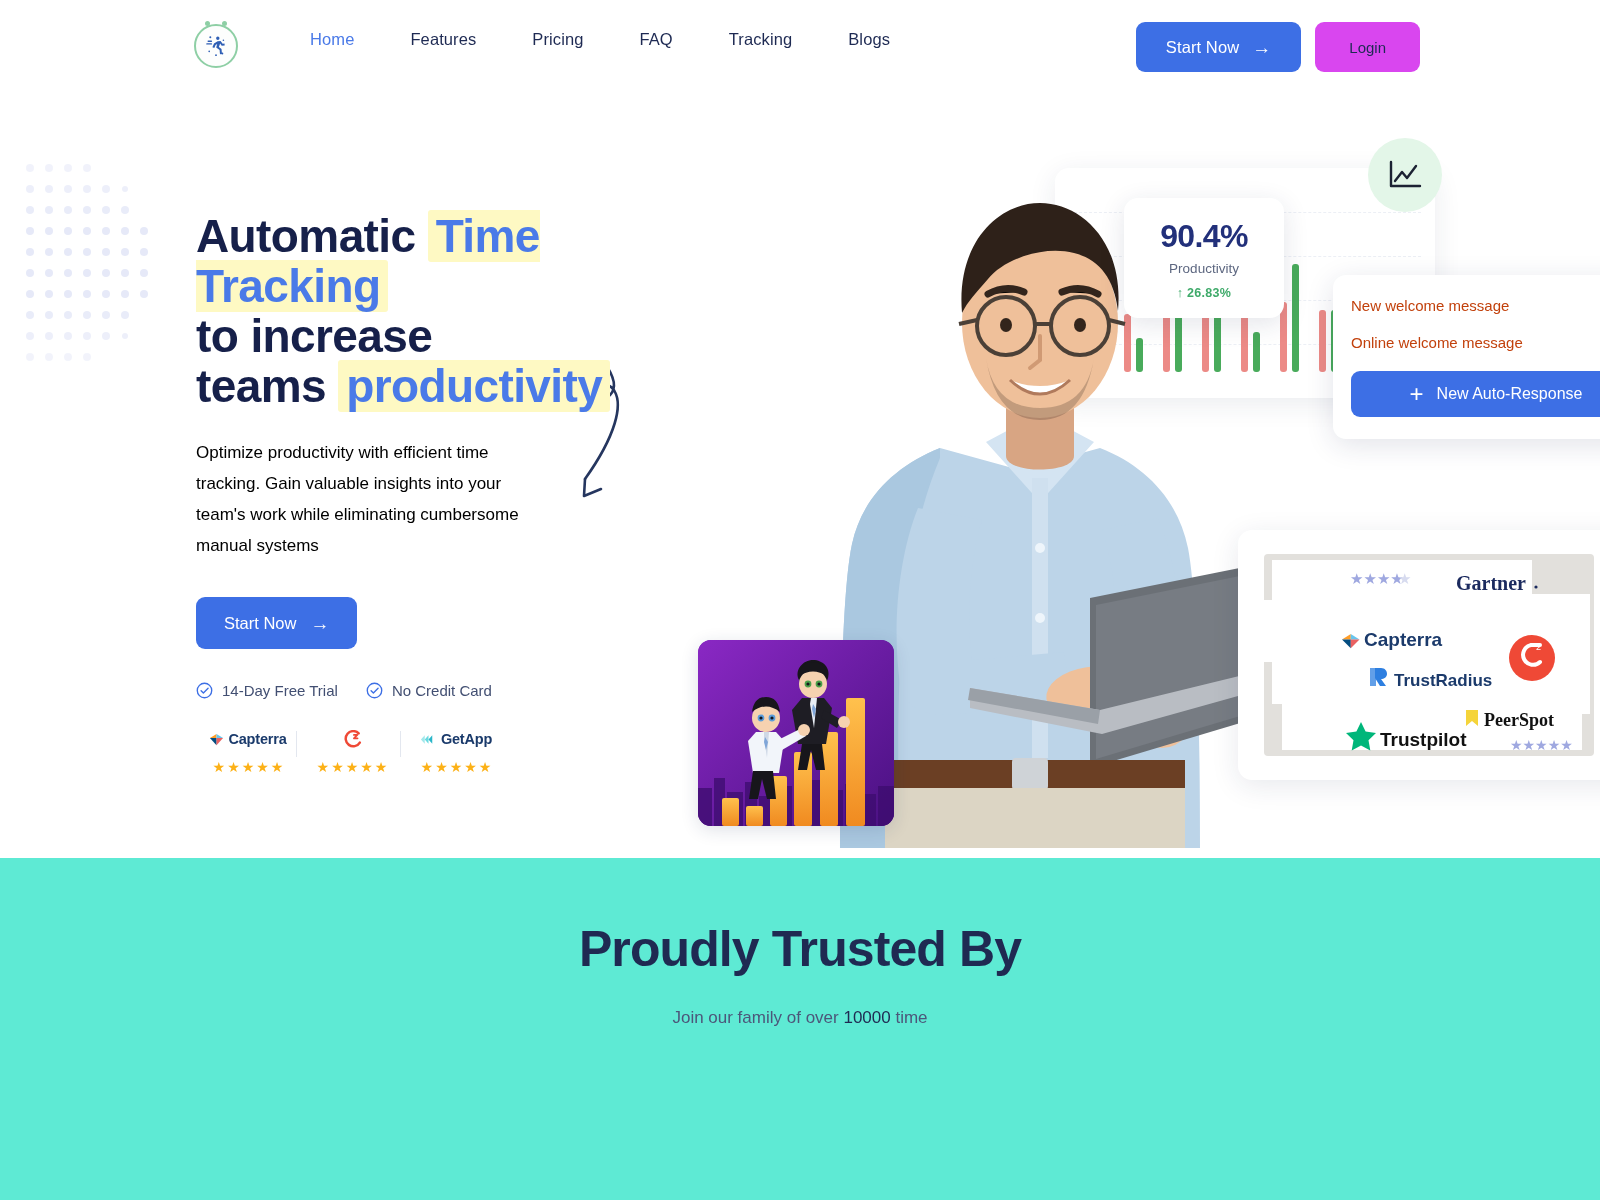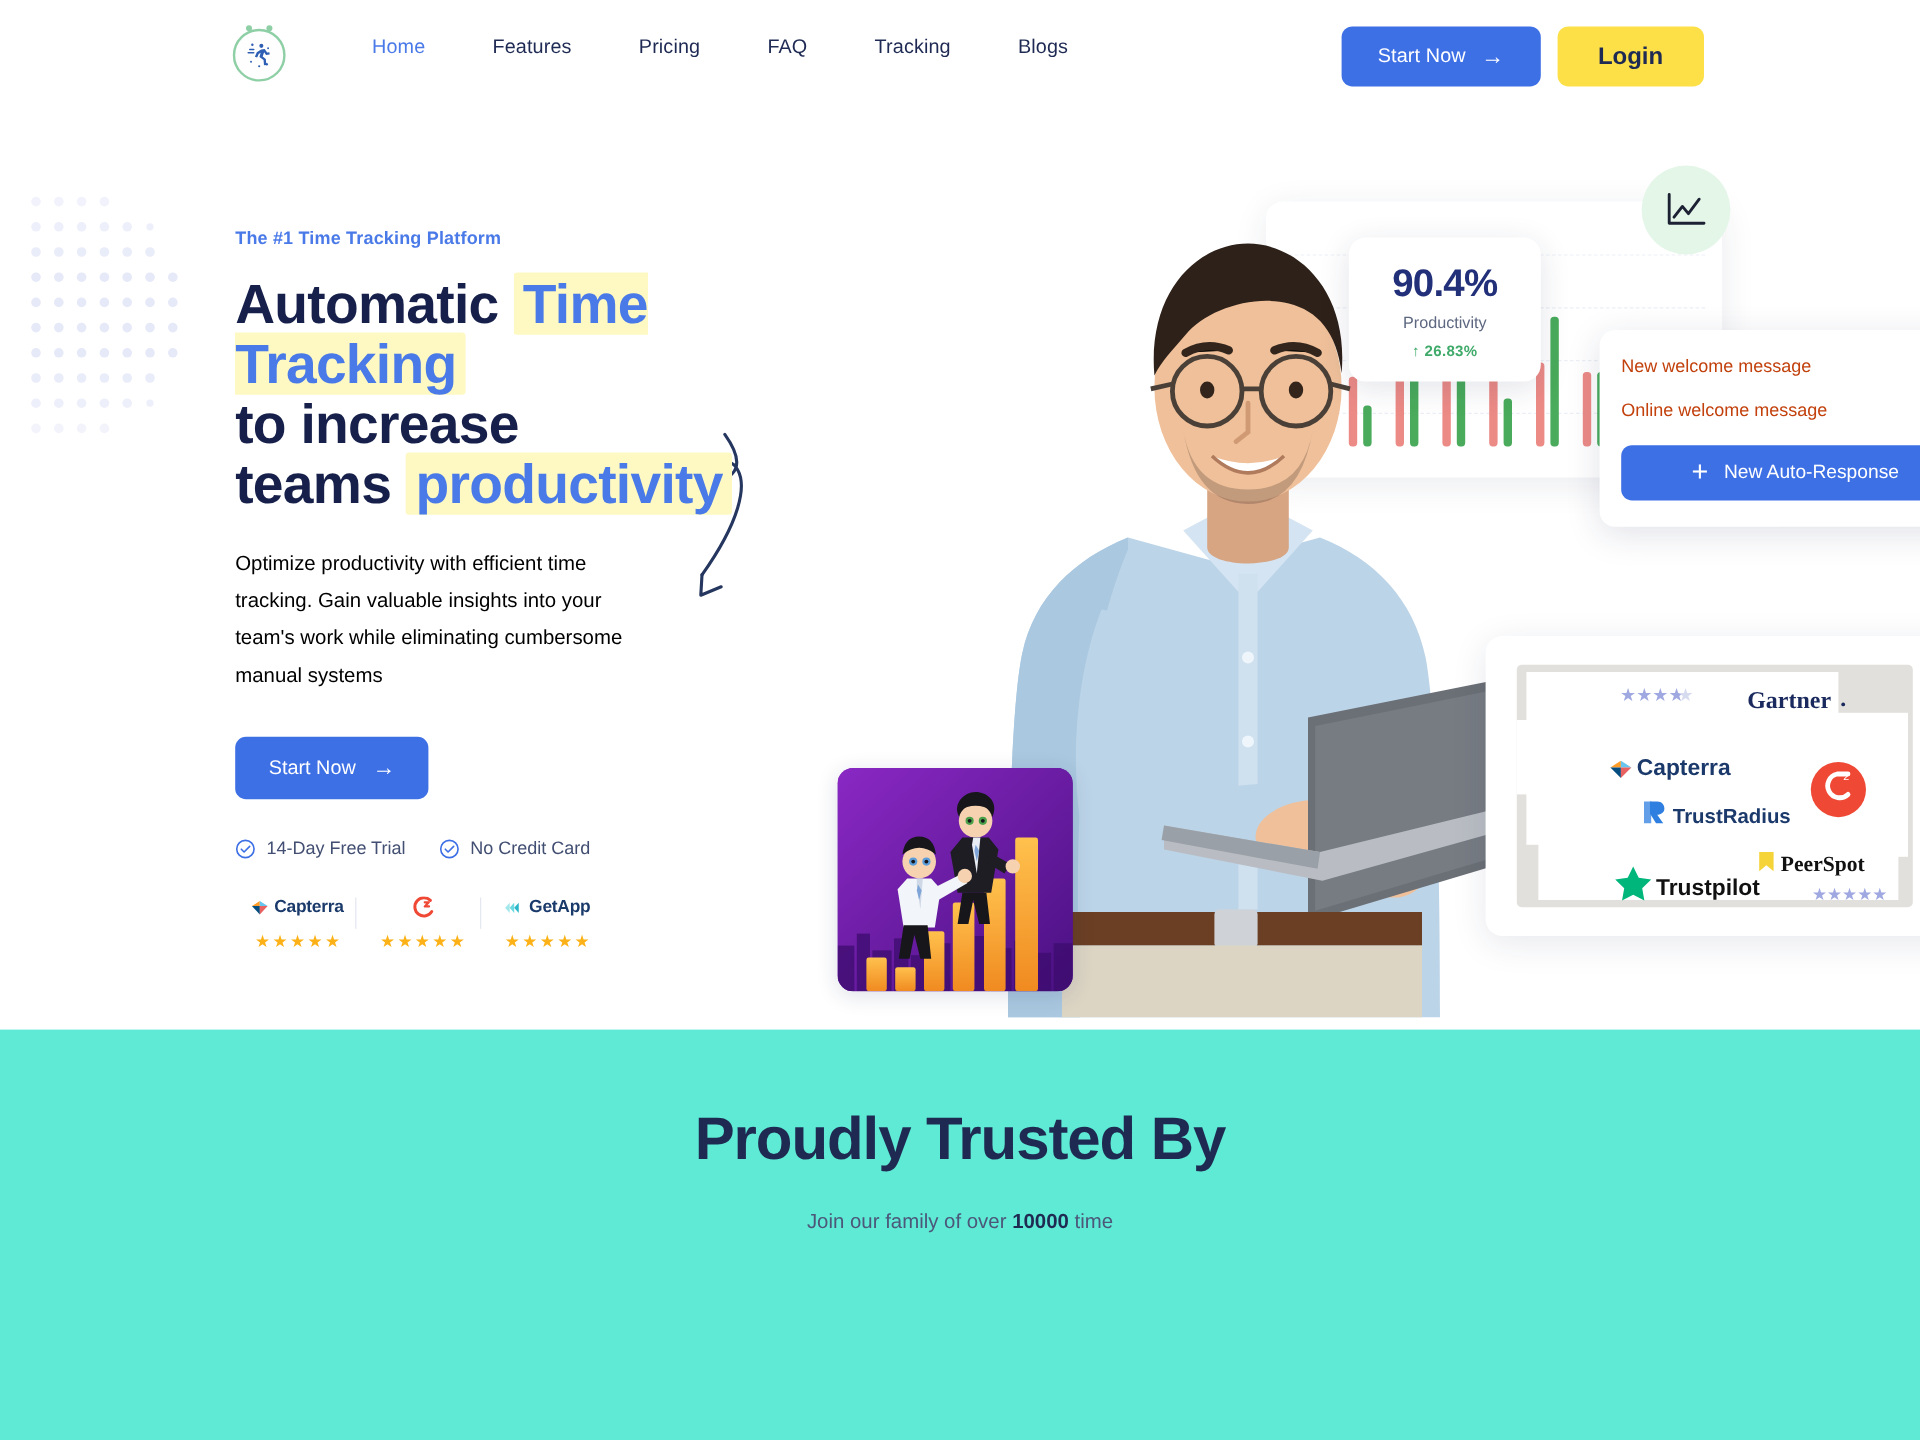--- a/index.html
+++ b/index.html
@@ -36,22 +36,22 @@
   }
   .nav a.active { color: #4a7ae8; }
 
   .header-actions { position: absolute; right: 180px; top: 22px; display: flex; gap: 14px; align-items: center; }
   .btn-primary {
     background: #3d6fe5; color: #fff; border: none; border-radius: 9px;
     height: 50px; padding: 0 30px; font-size: 16.5px; font-family: inherit;
     display: flex; align-items: center; gap: 13px; cursor: pointer; letter-spacing: .1px;
   }
   .btn-ghost {
-    background: #fde047; color: #1e2a53; border: none; border-radius: 9px;
-    height: 50px; padding: 0 34px; font-size: 20px; font-family: inherit; cursor: pointer; font-weight: bold;
+    background: #d946ef; color: #1e2a53; border: none; border-radius: 9px;
+    height: 50px; padding: 0 34px; font-size: 15px; font-family: inherit; cursor: pointer;
   }
   .arrow-r { font-size: 19px; line-height: 1; }
 
   
   .dots { position: absolute; left: 16px; top: 158px; width: 150px; height: 216px; z-index: 1; }
 
   
   .hero-left { position: absolute; left: 196px; top: 190px; width: 560px; z-index: 10; }
   .eyebrow { font-size: 15px; font-weight: bold; color: #4a7ae8; letter-spacing: .15px; }
   h1.hero-title {
@@ -151,21 +151,21 @@
 
   
   .trusted {
     position: absolute; left: 0; top: 858px; width: 1600px; height: 342px;
     background: #5eead4; text-align: center;
   }
   .trusted h2 {
     font-size: 50px; font-weight: 700; color: #1f2a52; letter-spacing: -.9px; padding-top: 62px;
   }
   .trusted p { font-size: 17px; color: #4c577a; margin-top: 30px; }
-  .trusted p b { color: #1f2a52; font-weight: bold; }
+  .trusted p b { color: #1f2a52; font-weight: normal; }
 </style>
 </head>
 <body>
 
 <header class="header">
 
   <div class="logo-wrap">
     <div class="logo-circle">
       <svg width="30" height="30" viewBox="0 0 30 30">
         <g fill="#2f5fb5">
@@ -284,21 +284,20 @@
           <circle cx="14" cy="199" r="4"></circle>
           <circle cx="33" cy="199" r="4"></circle>
           <circle cx="52" cy="199" r="4"></circle>
           <circle cx="71" cy="199" r="4"></circle>
         </g>
     </g>
   </svg>
 </div>
 
 <section class="hero-left">
-  <div class="eyebrow">The #1 Time Tracking Platform</div>
 
   <h1 class="hero-title">
     <span>Automatic</span>
     <span class="hl">Time Tracking</span><br>
     <span>to increase</span><br>
     <span>teams</span>
     <span class="hl">productivity</span>
   </h1>
 
   <p class="hero-desc">Optimize productivity with efficient time tracking. Gain valuable insights into your team's work while eliminating cumbersome manual systems</p>

